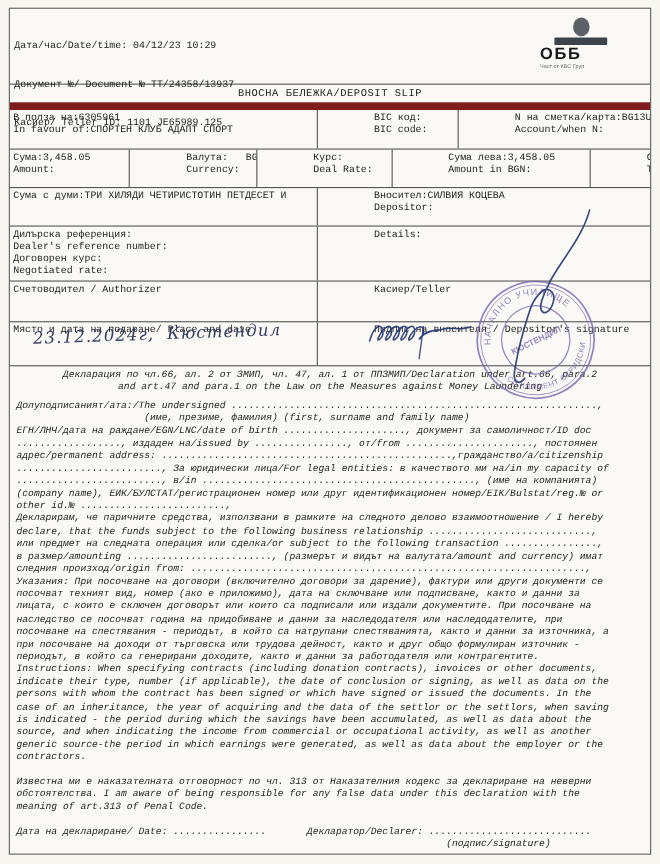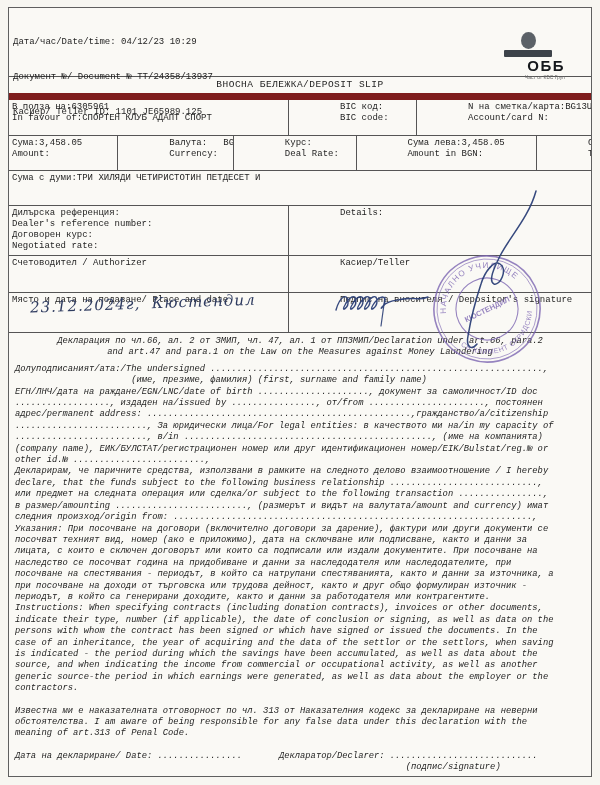--- a/index.html
+++ b/index.html
@@ -10,21 +10,21 @@
     color:#1e1e1e;
     position:relative;
   }
   .doc{
     position:absolute;left:8px;top:7px;width:582px;height:768px;
     border:1px solid #5f5f5f;background:#faf9f5;overflow:hidden;
   }
   
   .header{position:relative;height:68px;}
   .meta{padding:5px 0 0 4px;font-size:9px;line-height:12px;white-space:pre;}
-  .logo{position:absolute;top:24px;right:26px;width:74px;text-align:right;}
+  .logo{position:absolute;top:8px;right:26px;width:74px;text-align:left;}
   .logo-circle{width:15px;height:17px;border-radius:50%;background:#5b6167;margin:0 auto 1px auto;}
   .logo-bar{width:48px;height:7px;background:#3d434a;border-radius:1px;margin:0 auto;}
   .logo-text{font-family:"Liberation Sans",sans-serif;font-weight:bold;font-size:15px;
              letter-spacing:1.5px;color:#15181c;line-height:15px;margin-top:1px;}
   .logo-tag{font-family:"Liberation Sans",sans-serif;font-size:5px;color:#6a6a6a;margin-top:1px;}
   
   .titlebar{border-top:1px solid #555;border-bottom:7px solid #7f1d1d;height:16px;
             text-align:center;font-size:9.5px;line-height:16px;letter-spacing:.5px;}
   
   .trow{display:flex;border-bottom:1px solid #555;gap:48px;}
@@ -75,21 +75,21 @@
     <div class="cell ra1">
       <div class="ln">В полза на:6305961</div>
       <div class="ln">In favour of:СПОРТЕН КЛУБ АДАПТ СПОРТ</div>
     </div>
     <div class="cell ra2">
       <div class="ln">BIC код:</div>
       <div class="ln">BIC code:</div>
     </div>
     <div class="cell ra3">
       <div class="ln">N на сметка/карта:BG13UBBS80021062650350</div>
-      <div class="ln">Account/card N:</div>
+      <div class="ln">Account/when N:</div>
     </div>
   </div>
 
   <div class="trow" style="height:34px">
     <div class="cell rb1">
       <div class="ln">Сума:3,458.05</div>
       <div class="ln">Amount:</div>
     </div>
     <div class="cell rb2">
       <div class="ln">Валута:   BGN</div>
@@ -105,20 +105,24 @@
     </div>
     <div class="cell rb5">
       <div class="ln">Общо такси:24.21   BGN</div>
       <div class="ln">Total Charges:</div>
     </div>
   </div>
 
   <div class="trow" style="height:34px">
     <div class="cell rc1">
       <div class="ln">Сума с думи:ТРИ ХИЛЯДИ ЧЕТИРИСТОТИН ПЕТДЕСЕТ И</div>
+    </div>
+    <div class="cell rc2">
+      <div class="ln">Вносител:СИЛВИЯ КОЦЕВА</div>
+      <div class="ln">Depositor:</div>
     </div>
   </div>
 
   <div class="trow" style="height:49px">
     <div class="cell rc1">
       <div class="ln">Дилърска референция:</div>
       <div class="ln">Dealer's reference number:</div>
       <div class="ln">Договорен курс:</div>
       <div class="ln">Negotiated rate:</div>
     </div>

